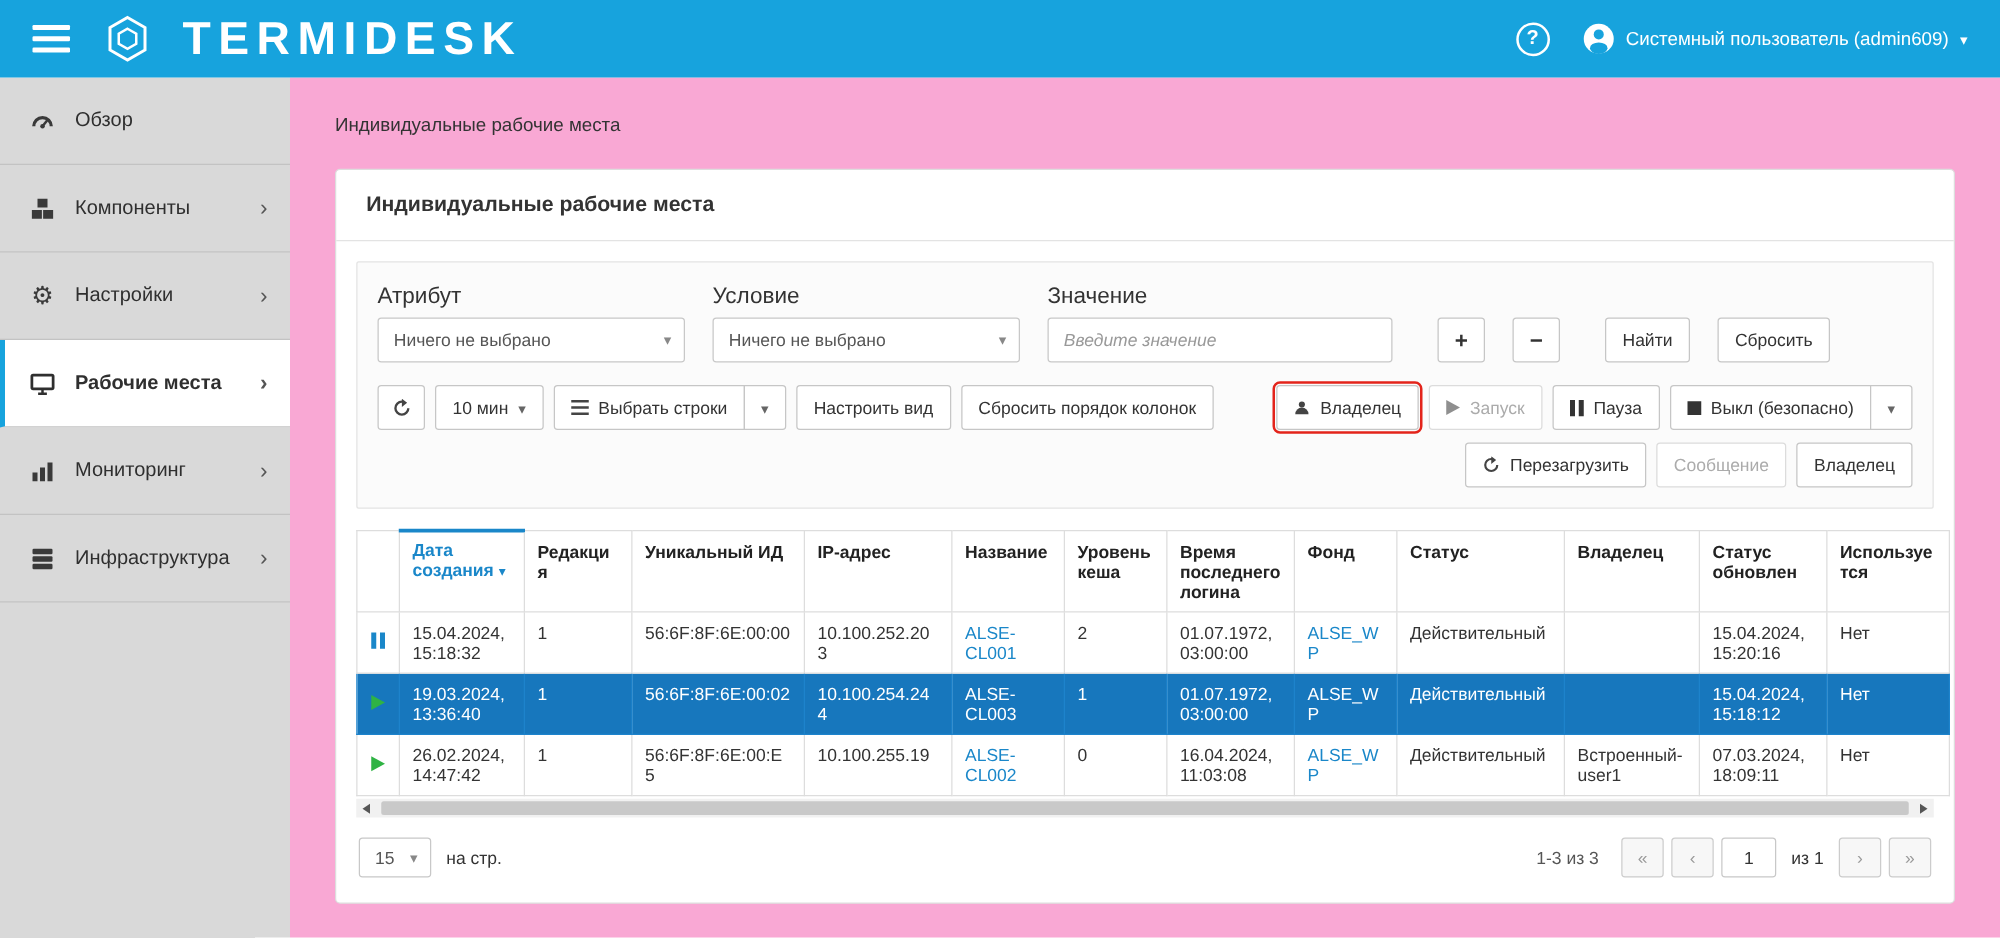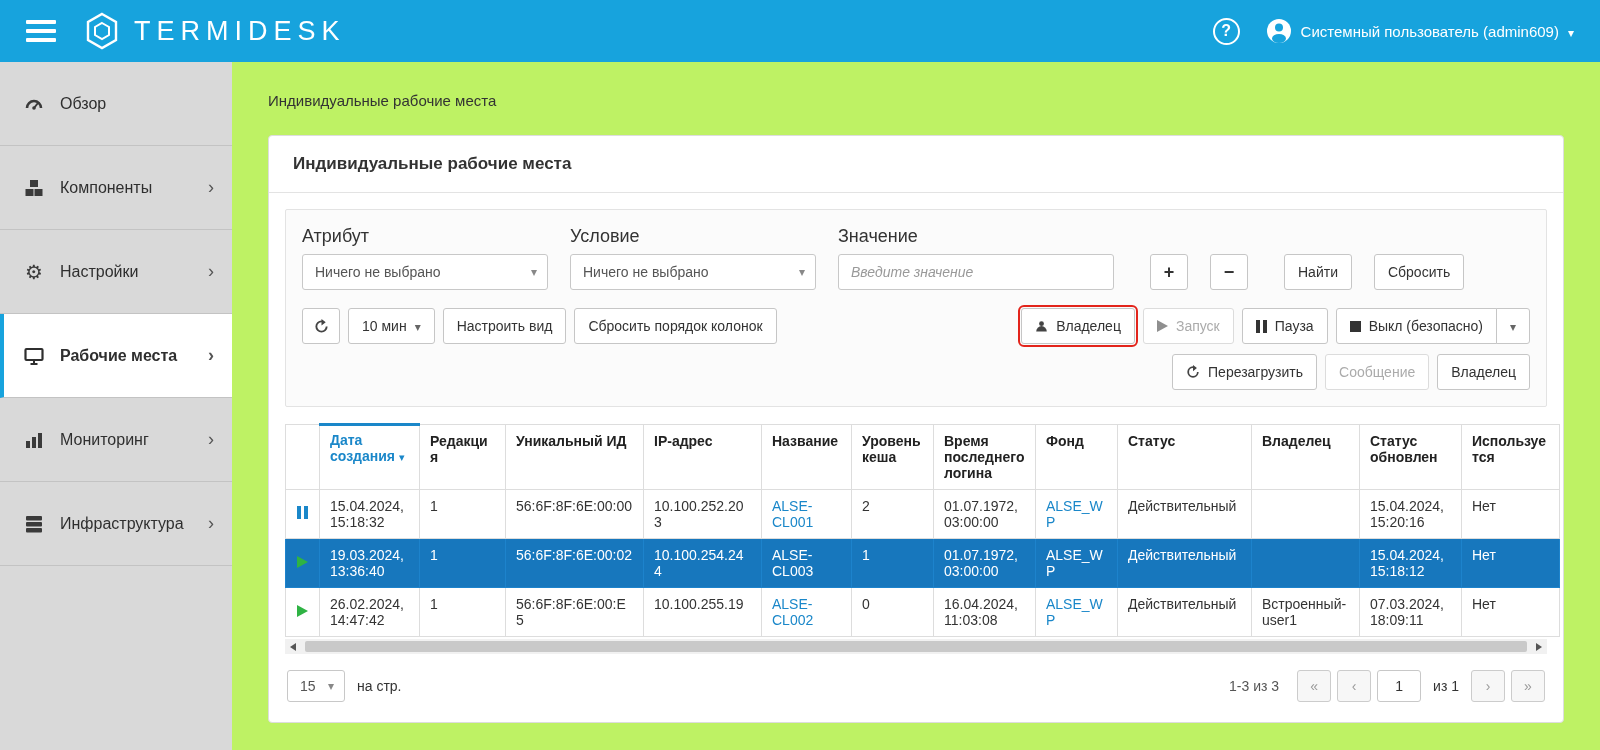--- a/index.html
+++ b/index.html
@@ -10,34 +10,34 @@
   html,body{width:1600px; height:750px;}
   body{
     font-family:"Liberation Sans","DejaVu Sans",sans-serif;
     background:#ffffff; color:#333; overflow:hidden; font-size:14px;
   }
   
   .topbar{height:62px; background:var(--brand); display:flex; align-items:center; padding:0 26px; position:relative; z-index:5;}
   .hamburger{width:30px; display:flex; flex-direction:column; gap:5px; cursor:pointer; margin-right:26px;}
   .hamburger i{display:block; height:4px; background:#fff; border-radius:1px;}
   .brand{display:flex; align-items:center; gap:12px;}
-  .brand-name{color:#fff; font-size:27px; letter-spacing:6px; font-weight:400;}
+  .brand-name{color:#fff; font-size:37px; letter-spacing:6px; font-weight:700;margin-left:12px;}
   .topbar-right{margin-left:auto; display:flex; align-items:center; gap:26px;}
   .help-badge{width:27px; height:27px; border:2px solid #fff; border-radius:50%; color:#fff; font-weight:bold; font-size:16px; display:flex; align-items:center; justify-content:center; cursor:pointer;}
   .user-chip{display:flex; align-items:center; gap:9px; color:#fff; font-size:15px; cursor:pointer;}
   .caret-down::after{content:"▾"; font-size:12px; color:#666;}
   .user-chip .caret-down::after{color:#fff;}
   
   .sidebar{position:absolute; top:62px; left:0; bottom:0; width:232px; background:var(--sidebar);}
-  .side-item{height:84px; display:flex; align-items:center; gap:14px; padding:0 18px 0 22px; border-bottom:1px solid #c3c3c3; cursor:pointer; color:#2f2f2f; font-size:16px;}
+  .side-item{height:70px; display:flex; align-items:center; gap:14px; padding:0 18px 0 22px; border-bottom:1px solid #c3c3c3; cursor:pointer; color:#2f2f2f; font-size:16px;}
   .side-item .sicon{width:24px; display:flex; justify-content:center; color:#3a3a3a; font-size:20px;}
   .side-item .chev{margin-left:auto; color:#555; font-size:18px;}
   .side-item.active{background:#ffffff; border-left:4px solid var(--brand); padding-left:18px; font-weight:bold;}
   
-  .content{position:absolute; left:232px; top:62px; right:0; bottom:0; overflow:hidden; background:#bef264;}
+  .content{position:absolute; left:232px; top:62px; right:0; bottom:0; overflow:hidden; background:#f9a8d4;}
   .breadcrumb{padding:30px 36px 26px 36px; font-size:15px; color:#333;}
   .panel{margin:0 36px; border:1px solid #ddd; border-radius:4px; background:#fff;}
   .panel-header{padding:18px 24px; font-size:17px; font-weight:bold; border-bottom:1px solid #e3e3e3;}
   .panel-body{padding:16px;}
   .controls-box{border:1px solid #e3e3e3; background:#fbfbfb; padding:16px; border-radius:2px;}
   
   .filter-row{display:flex; align-items:flex-end; gap:22px;}
   .fgroup{display:flex; flex-direction:column; gap:7px;}
   .flabel{font-size:18px; color:#333;}
   .select{position:relative; background:#fff; border:1px solid #c8c8c8; border-radius:3px; height:36px; display:flex; align-items:center; padding:0 40px 0 12px; color:#555; cursor:pointer; min-width:246px;}
@@ -220,20 +220,33 @@
         <div class="toolbar-row">
           <button class="btn square">
             <svg width="15" height="15" viewBox="0 0 16 16">
                 <path d="M8 1.5A6.5 6.5 0 1 0 14.5 8h-2A4.5 4.5 0 1 1 8 3.5V7l4.5-3.5L8 0z" fill="#444"></path>
               </svg>
           </button>
           <button class="btn">
             <span>10 мин</span>
             <span class="caret-down"></span>
           </button>
+          <div class="btn-group">
+            <button class="btn">
+              <span class="i-list">
+                  <i></i>
+                  <i></i>
+                  <i></i>
+                </span>
+              <span>Выбрать строки</span>
+            </button>
+            <button class="btn">
+              <span class="caret-down"></span>
+            </button>
+          </div>
           <button class="btn">Настроить вид</button>
           <button class="btn">Сбросить порядок колонок</button>
 
           <div class="right">
             <button class="btn red-outline">
               <svg width="13" height="13" viewBox="0 0 16 16">
                   <circle cx="8" cy="4.5" r="3" fill="#444"></circle>
                   <path d="M1.5 14a6.5 6.5 0 0 1 13 0z" fill="#444"></path>
                 </svg>
               <span>Владелец</span>

